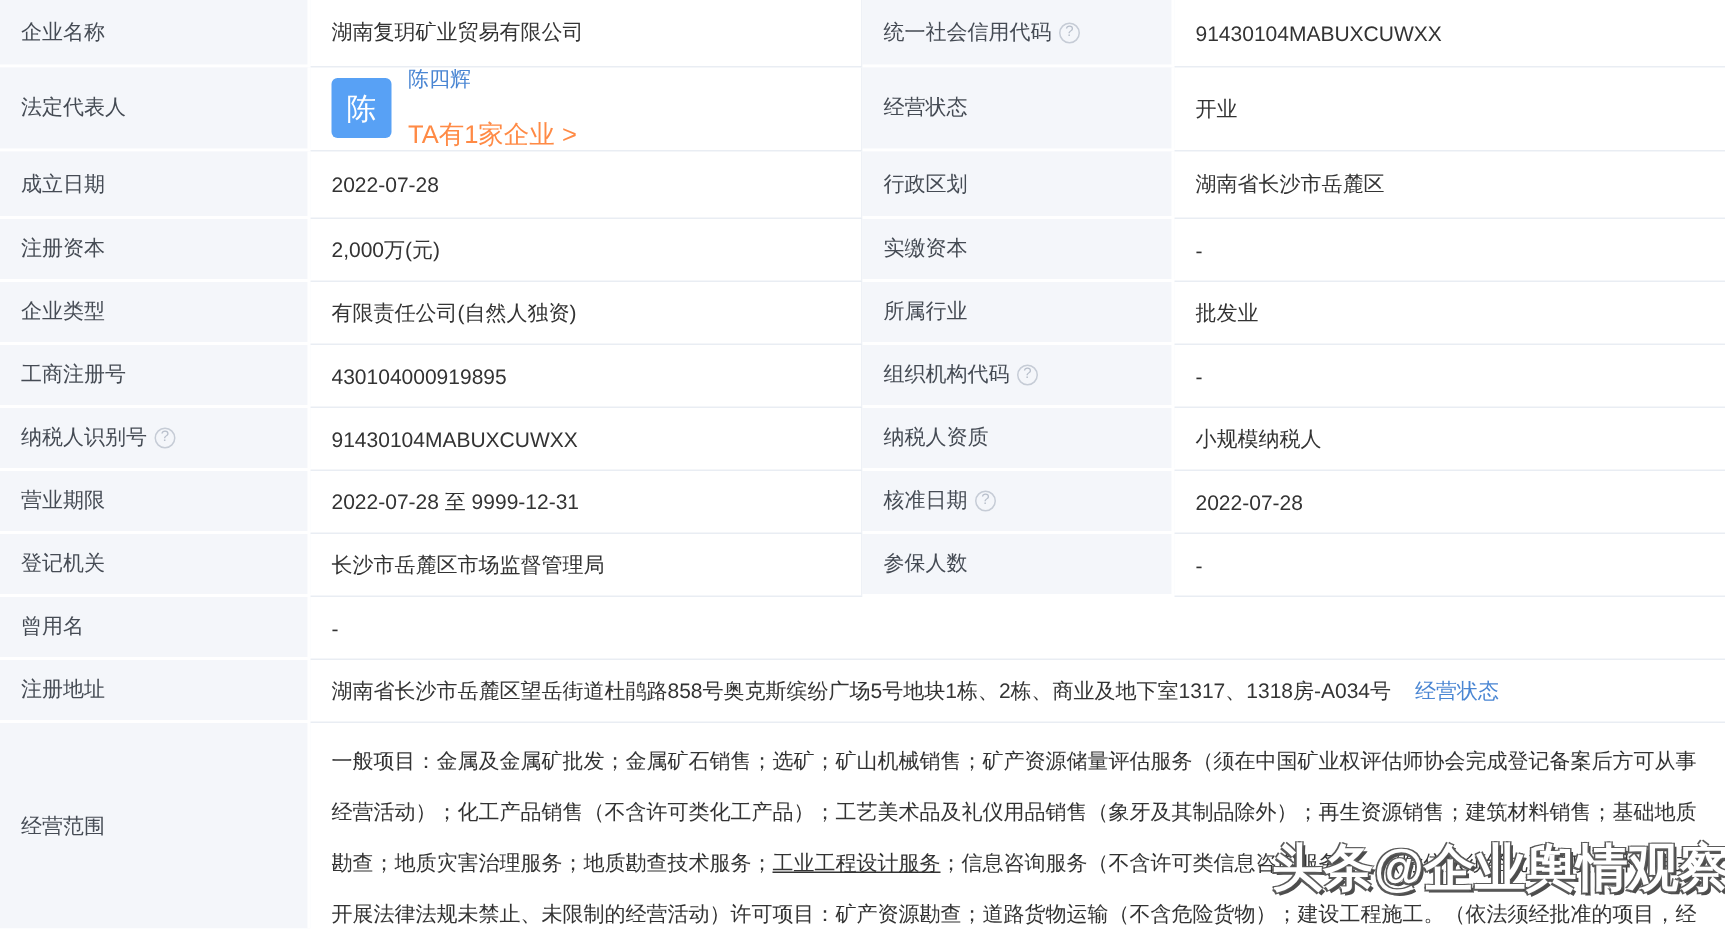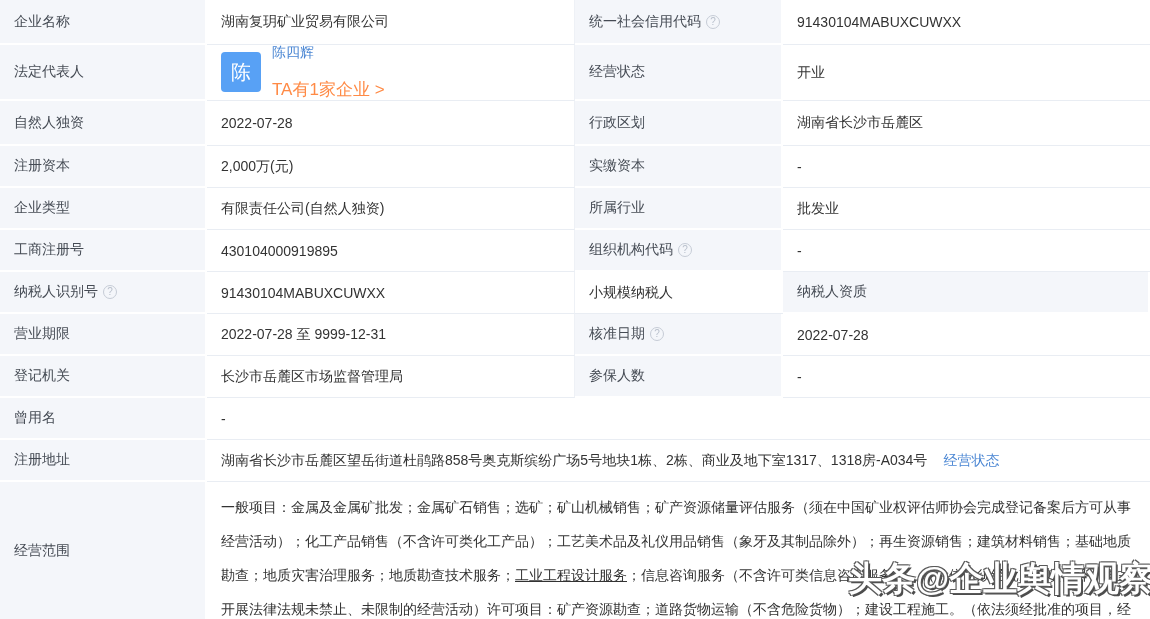--- a/index.html
+++ b/index.html
@@ -121,21 +121,21 @@
     </div>
   </div>
   <div class="cell cell-label">
       <span>经营状态</span>
     </div>
   <div class="cell cell-value cell-last">
       <span>开业</span>
     </div>
 
   <div class="cell cell-label">
-      <span>自然人独资</span>
+      <span>成立日期</span>
     </div>
   <div class="cell cell-value">
       <span>2022-07-28</span>
     </div>
   <div class="cell cell-label">
       <span>行政区划</span>
     </div>
   <div class="cell cell-value cell-last">
       <span>湖南省长沙市岳麓区</span>
     </div>
@@ -180,25 +180,25 @@
       <span>-</span>
     </div>
 
   <div class="cell cell-label">
     <span>纳税人识别号</span>
     <span class="help-icon">?</span>
   </div>
   <div class="cell cell-value">
       <span>91430104MABUXCUWXX</span>
     </div>
+  <div class="cell cell-label">
+      <span>纳税人资质</span>
+    </div>
   <div class="cell cell-value cell-last">
       <span>小规模纳税人</span>
-    </div>
-  <div class="cell cell-label">
-      <span>纳税人资质</span>
     </div>
 
   <div class="cell cell-label">
       <span>营业期限</span>
     </div>
   <div class="cell cell-value">
       <span>2022-07-28 至 9999-12-31</span>
     </div>
   <div class="cell cell-label">
     <span>核准日期</span>

